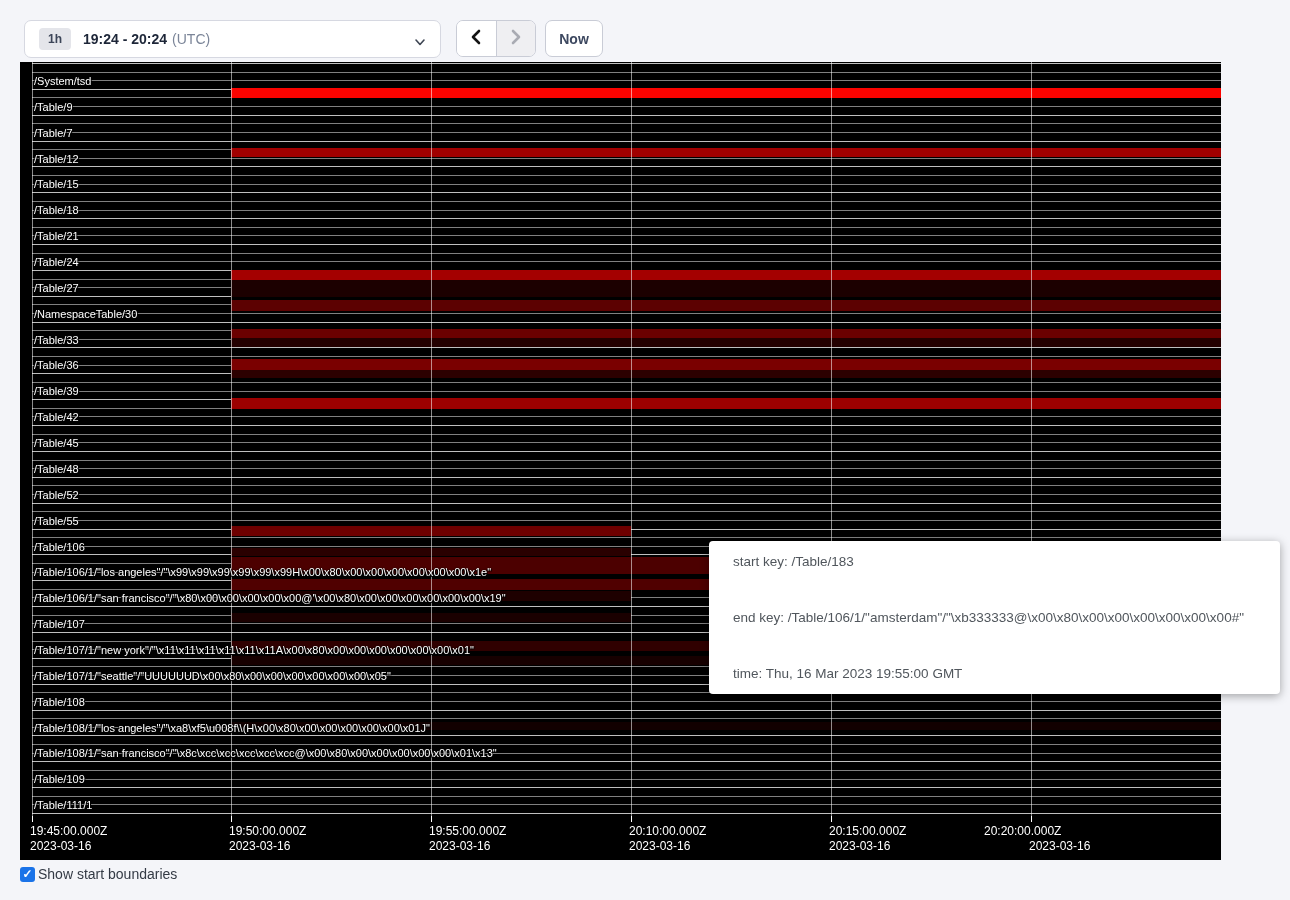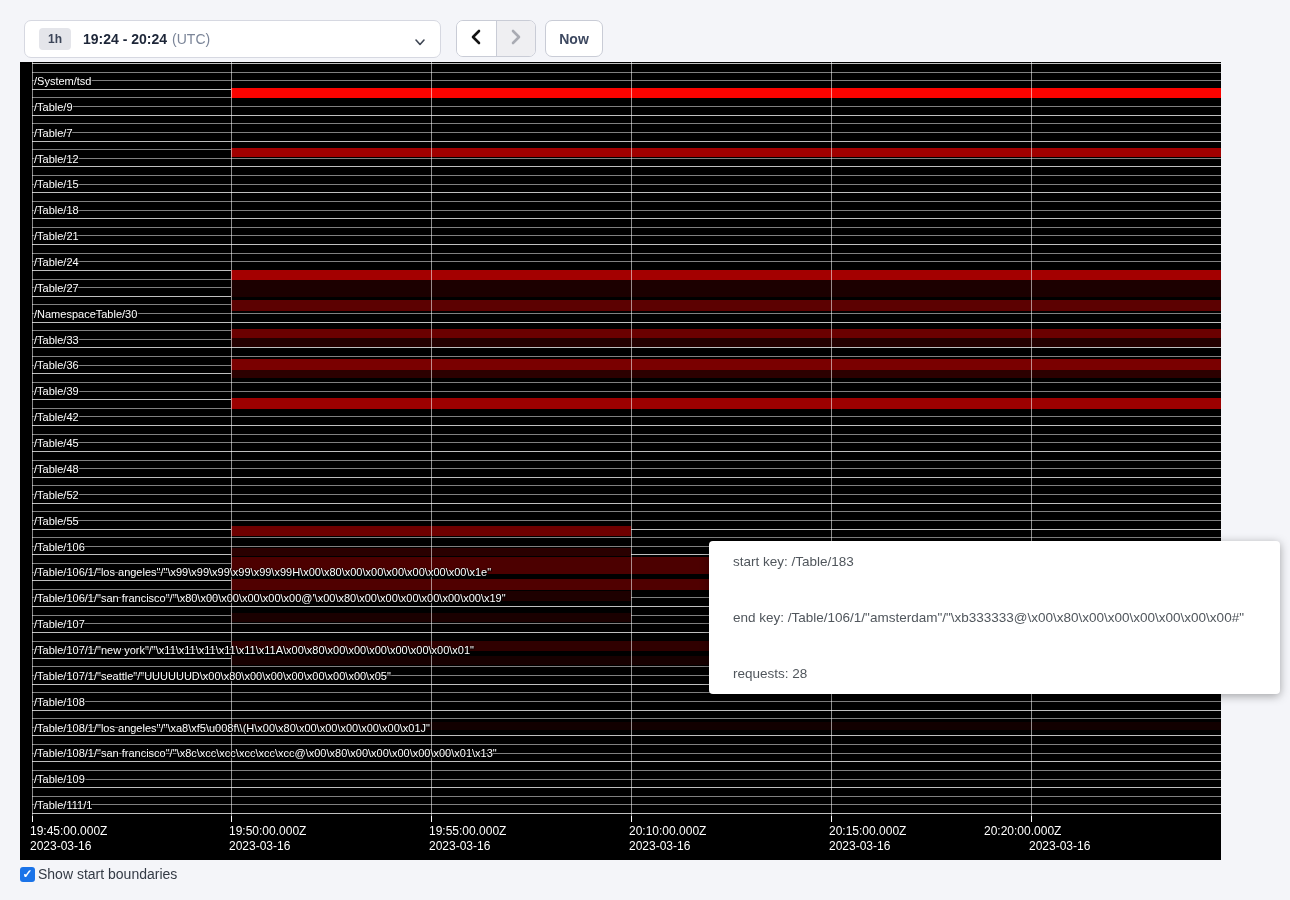--- a/index.html
+++ b/index.html
@@ -88,21 +88,21 @@
         </span>
       </button>
     </div>
     <button class="now-btn">Now</button>
   </div>
 
   <div class="heatmap" id="heatmap">
     <div class="tooltip">
       <div>start key: /Table/183</div>
       <div>end key: /Table/106/1/"amsterdam"/"\xb333333@\x00\x80\x00\x00\x00\x00\x00\x00#"</div>
-      <div>requests: 28</div>
+      <div>time: Thu, 16 Mar 2023 19:55:00 GMT</div>
     </div>
   <div class="hline major" style="top: 1px;"></div>
       <div class="hline" style="top: 9.62067px;"></div>
       <div class="hline" style="top: 18.2413px;"></div>
       <div class="hline major" style="top: 26.862px;"></div>
       <div class="hline" style="top: 35.4827px;"></div>
       <div class="hline" style="top: 44.1033px;"></div>
       <div class="hline major" style="top: 52.724px;"></div>
       <div class="hline" style="top: 61.3447px;"></div>
       <div class="hline" style="top: 69.9653px;"></div>

